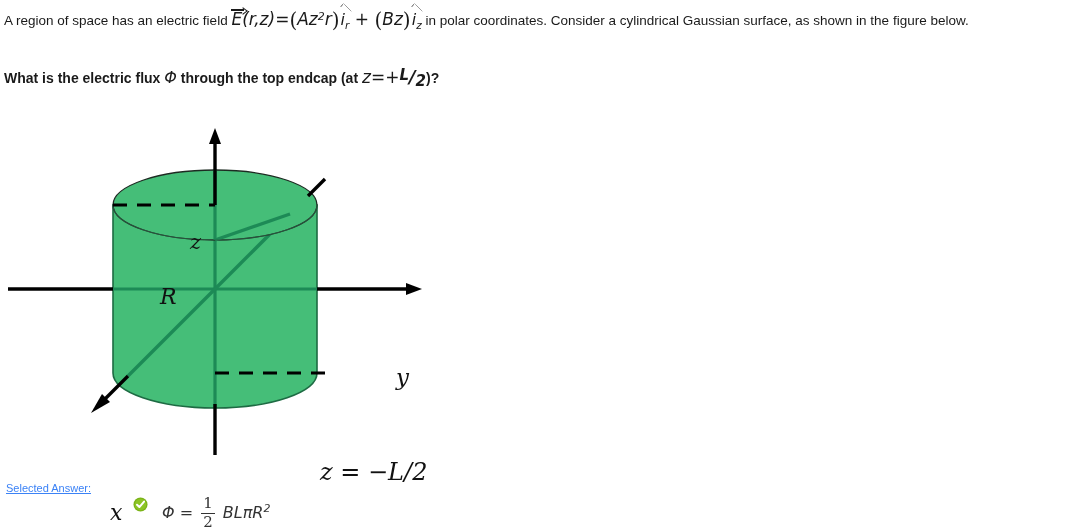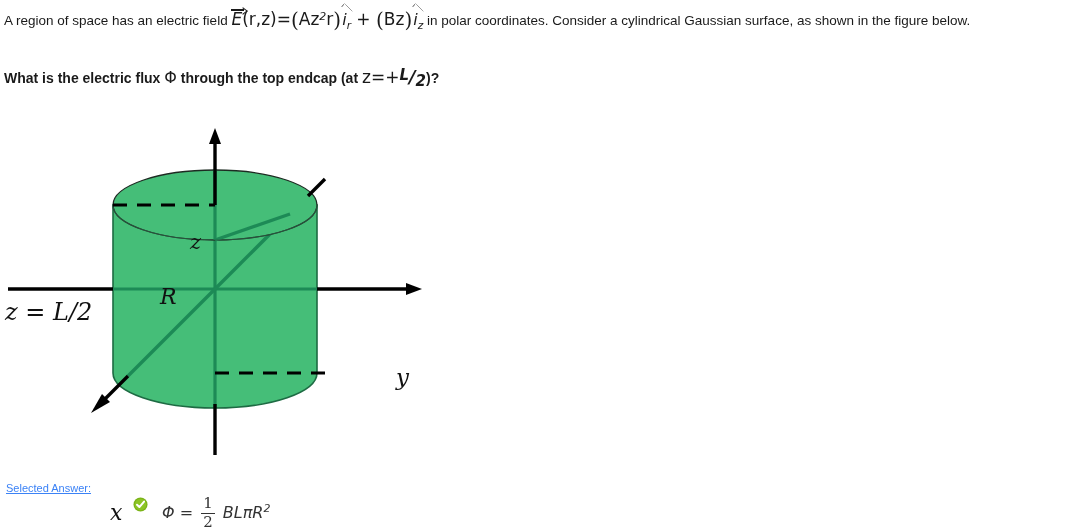--- a/index.html
+++ b/index.html
@@ -26,20 +26,21 @@
     line-height: 17px;
   }
   #question-line2 {
     top: 66px;
     font-size: 14px;
     font-weight: bold;
     line-height: 18px;
   }
   .mathtext {
     font-family: "DejaVu Sans", sans-serif;
+    font-style: italic;
     font-weight: normal;
     font-size: 15.5px;
   }
   .mathtext.big {
     font-size: 17px;
   }
   .vecE {
     position: relative;
     display: inline-block;
     font-style: italic;
@@ -234,21 +235,21 @@
     <line x1="215" y1="97" x2="215" y2="62" stroke="#000000" stroke-width="3.4"></line>
 
     <line x1="215" y1="265" x2="330" y2="265" stroke="#000000" stroke-width="3" stroke-dasharray="14 10"></line>
 
   </svg>
 
   <div class="axis-label" id="label-z">z</div>
   <div class="axis-label" id="label-y">y</div>
   <div class="axis-label" id="label-x">x</div>
   <div class="axis-label" id="label-R">R</div>
-  <div class="axis-label" id="label-ztop">z = L/2</div>
+  <div class="axis-label" id="label-zbot">z = −L/2</div>
 </div>
 
 <div id="answer-row">
   <div id="answer-label">Selected Answer:</div>
   <div id="answer-formula">
     <span>Φ</span>
     <span style="font-style:normal;">=</span>
     <span class="fracv">
       <span class="top">1</span>
       <span class="bar"></span>

